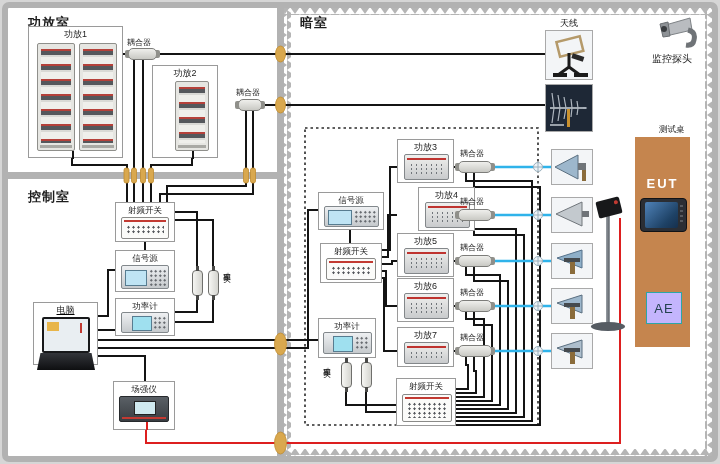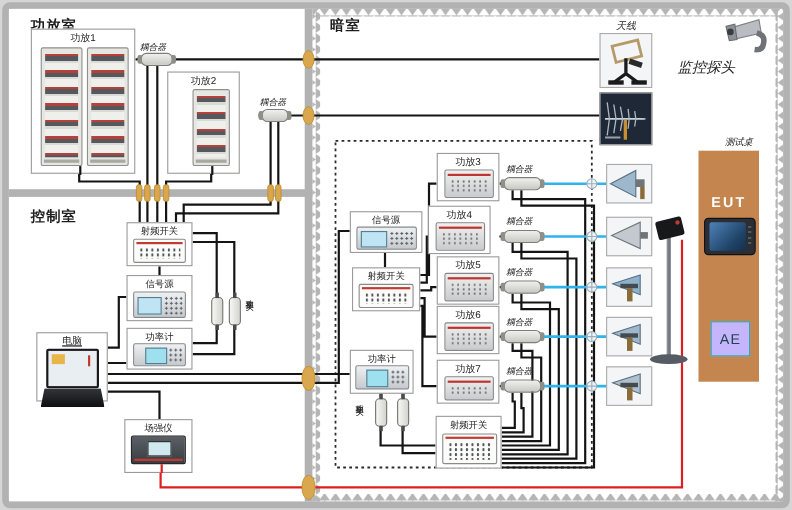--- a/index.html
+++ b/index.html
@@ -3,21 +3,21 @@
 <meta charset="utf-8">
 <style>
   html,body{margin:0;padding:0;background:#e9e9e9;}
   .stage{position:relative;width:720px;height:464px;background:#d6d6d6;
          font-family:"Liberation Sans","DejaVu Sans",sans-serif;overflow:hidden;}
   .abs{position:absolute;}
   svg.bg{position:absolute;left:0;top:0;}
   .room-title{position:absolute;font-size:13px;font-weight:bold;color:#1d1d1d;letter-spacing:1px;}
   .ebox{position:absolute;background:#fff;border:1px solid #9a9a9a;box-sizing:border-box;}
   .blabel{font-size:9px;color:#222;text-align:center;line-height:1;padding-top:3px;white-space:nowrap;}
-  .clabel{position:absolute;font-size:8px;color:#222;white-space:nowrap;font-style:italic;}
+  .clabel{position:absolute;font-size:8px;color:#222;white-space:nowrap;}
   .vlabel{position:absolute;font-size:7.5px;color:#222;writing-mode:vertical-rl;letter-spacing:1px;line-height:1;}
   .coupler{position:absolute;background:linear-gradient(#efefec,#c9c9c4);border:1px solid #7d7d7a;border-radius:5px;box-sizing:border-box;}
   .coupler:before,.coupler:after{content:"";position:absolute;top:1px;bottom:1px;width:4px;background:#8f8f8a;}
   .coupler:before{left:-4px;border-radius:2px 0 0 2px;}
   .coupler:after{right:-4px;border-radius:0 2px 2px 0;}
   .probe{position:absolute;background:linear-gradient(90deg,#f6f6f3,#d4d4cf);border:1px solid #6f6f6c;border-radius:4px;box-sizing:border-box;}
   .probe:before,.probe:after{content:"";position:absolute;left:50%;margin-left:-1.5px;width:3px;height:5px;background:#4a4a48;}
   .probe:before{top:-5px;} .probe:after{bottom:-5px;}
   .dev{position:absolute;box-sizing:border-box;}
   .dev-amp{background:linear-gradient(#f0f0ee,#c9cbcd);border:1px solid #83878a;border-radius:2px;}
@@ -249,21 +249,21 @@
       <path d="M4,40 H18" stroke="#98a0a8" stroke-width="2"></path>
     </svg>
   </div>
 
   <svg class="abs" style="left:658px;top:14px;" width="46" height="34" viewBox="0 0 46 34">
     <polygon points="4,12 32,4 34,16 8,22" fill="#b9bcc0" stroke="#7e8286" stroke-width="1"></polygon>
     <polygon points="2,10 10,8 12,22 5,23" fill="#8e9296" stroke="#6a6e72" stroke-width="1"></polygon>
     <circle cx="6" cy="15" r="3" fill="#3a3d40"></circle>
     <path d="M30,16 q8,2 6,10 q-1,6 -8,5" fill="none" stroke="#6f7377" stroke-width="5"></path>
   </svg>
-  <div class="clabel" style="left:616px;top:52px;font-size:13px;">监控探头</div>
+  <div class="clabel" style="left:652px;top:52px;font-size:10px;">监控探头</div>
 
   <div class="ebox" style="left:318px;top:192px;width:66px;height:38px;">
     <div class="blabel" style="font-size:8.5px;">信号源</div>
     <div class="dev dev-inst" style="left:5px;top:13px;width:55px;height:21px;">
       <div class="scr" style="left:3px;top:3px;width:22px;height:13px;"></div>
       <div class="btns" style="left:29px;top:3px;width:22px;height:13px;"></div>
     </div>
   </div>
 
   <div class="ebox" style="left:320px;top:243px;width:62px;height:40px;">
@@ -294,21 +294,21 @@
   <div class="clabel" style="left:460px;top:148px;">耦合器</div>
   <div class="coupler" style="left:458px;top:161px;width:34px;height:12px;"></div>
   <div class="antbox" style="left:551px;top:149px;width:42px;height:36px;">
     <svg width="40" height="34" viewBox="0 0 40 34">
       <polygon points="3,17 26,5 26,29" fill="#9db7cc" stroke="#5a6f80" stroke-width="1"></polygon>
       <rect x="26" y="13" width="8" height="7" fill="#6f7478"></rect>
         <rect x="30" y="20" width="4" height="11" fill="#8a6b3a"></rect>
     </svg>
   </div>
 
-  <div class="ebox" style="left:389px;top:187px;width:57px;height:44px;">
+  <div class="ebox" style="left:418px;top:187px;width:57px;height:44px;">
     <div class="blabel">功放4</div>
     <div class="dev dev-amp" style="left:6px;top:14px;width:45px;height:26px;"></div>
   </div>
   <div class="clabel" style="left:460px;top:196px;">耦合器</div>
   <div class="coupler" style="left:458px;top:209px;width:34px;height:12px;"></div>
   <div class="antbox" style="left:551px;top:197px;width:42px;height:36px;">
     <svg width="40" height="34" viewBox="0 0 40 34">
       <polygon points="4,16 30,4 30,28" fill="#c3c9ce" stroke="#70767b" stroke-width="1"></polygon>
       <rect x="30" y="13" width="7" height="6" fill="#6f7478"></rect>
     </svg>

